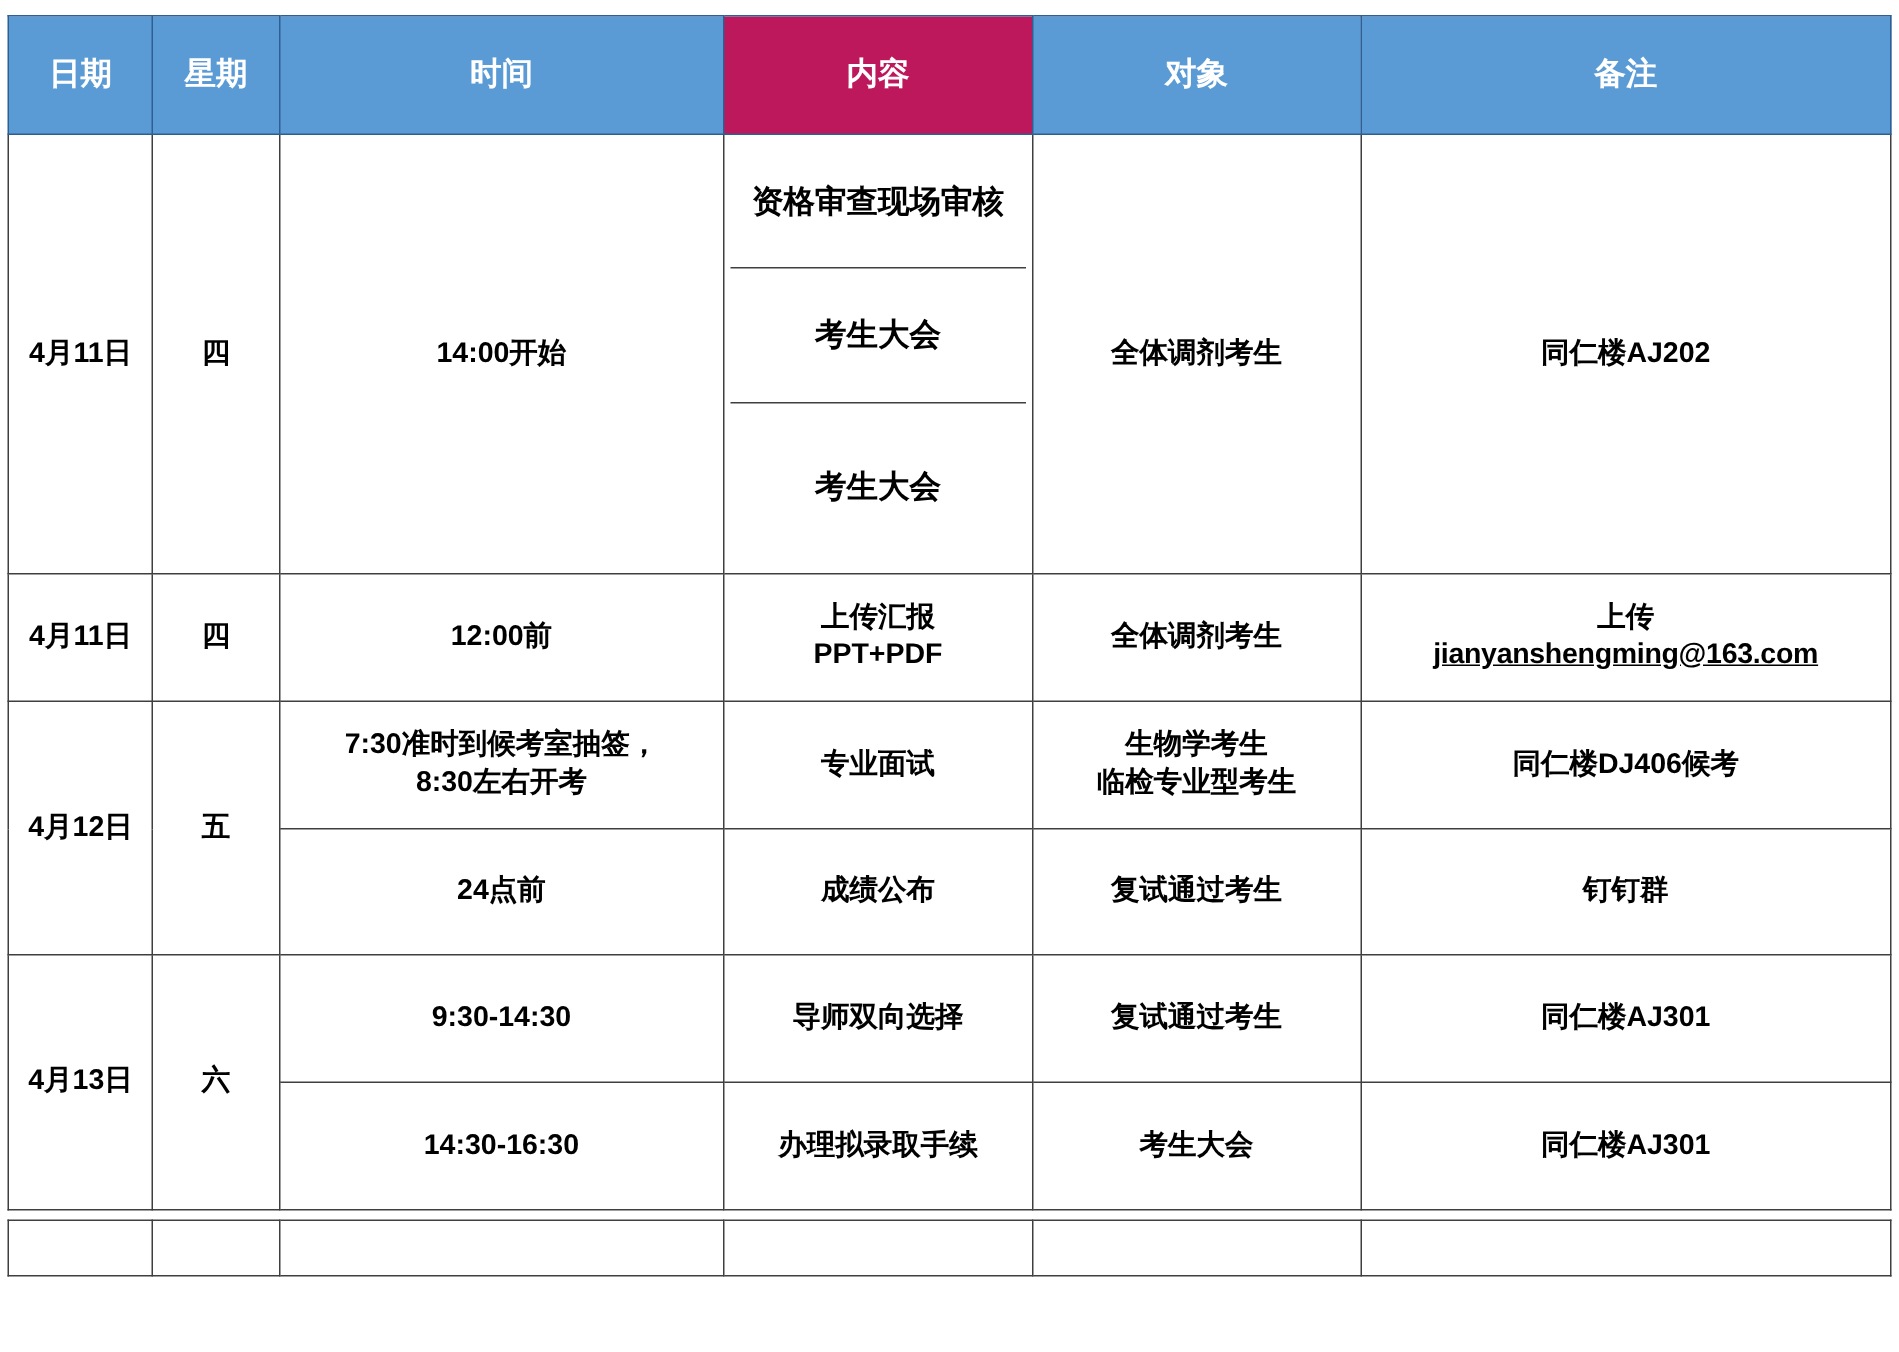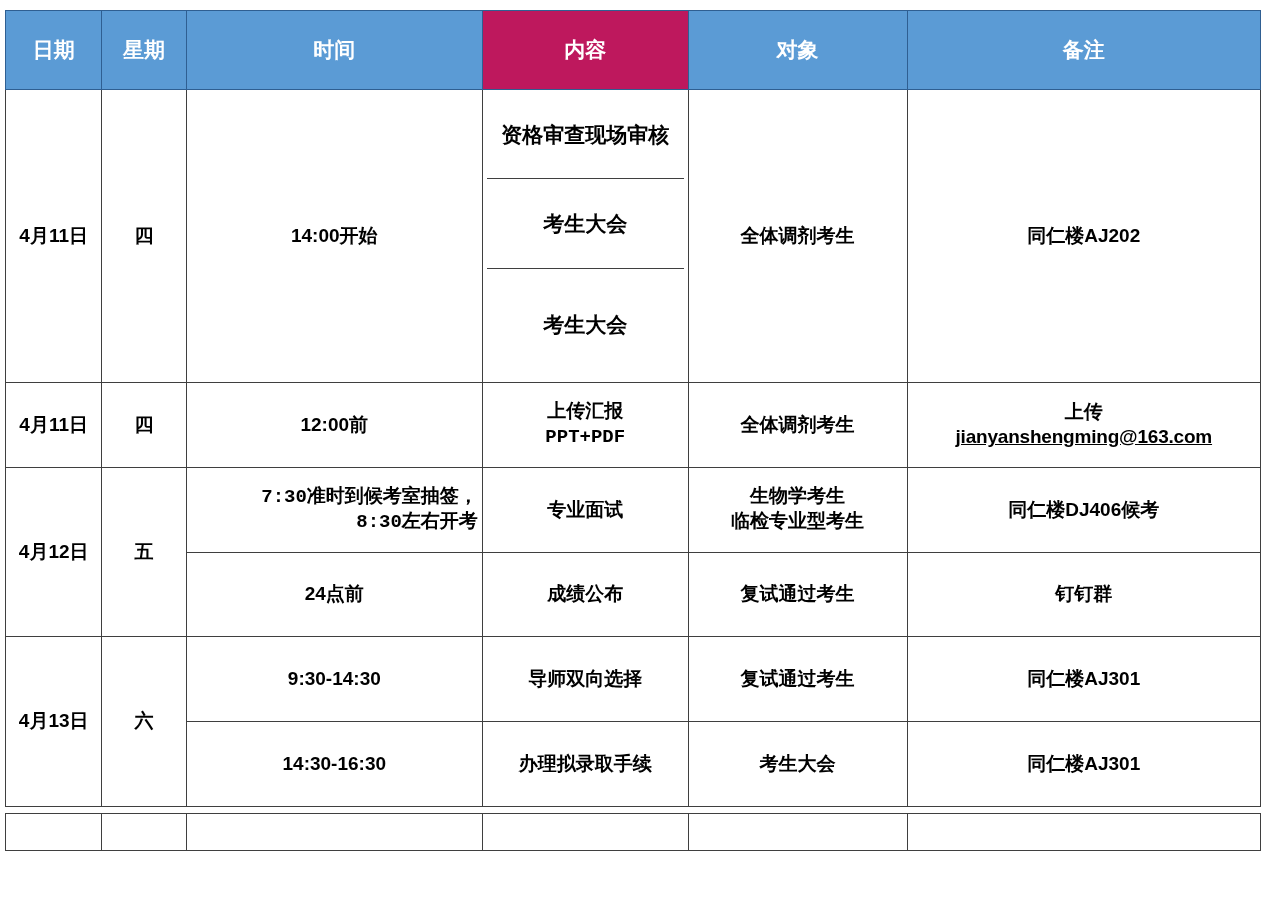--- a/index.html
+++ b/index.html
@@ -74,21 +74,21 @@
     white-space: nowrap;
     text-decoration: underline;
   }
   .blank-row td {
     border: 1px solid #d9d9d9;
     height: 36px;
   }
   .tiny-gap {
     height: 6px;
   }
-  .two-line { white-space: pre-line; font-family: Liberation Mono, monospace; }
+  .two-line { white-space: pre-line; }
 </style>
 </head>
 <body>
 
 <div class="sheet">
 
   <table class="schedule">
     <colgroup>
       <col class="c-date">
         <col class="c-day">
@@ -131,21 +131,21 @@
         <td>全体调剂考生</td>
         <td>
           <div>上传</div>
           <div class="note-email">jianyanshengming@163.com</div>
         </td>
       </tr>
 
       <tr>
         <td rowspan="2">4月12日</td>
         <td rowspan="2">五</td>
-        <td class="two-line" style="height:84px;text-align:right;">7:30准时到候考室抽签，
+        <td class="two-line" style="height:84px;">7:30准时到候考室抽签，
 8:30左右开考</td>
         <td>专业面试</td>
         <td class="two-line">生物学考生
 临检专业型考生</td>
         <td>同仁楼DJ406候考</td>
       </tr>
       <tr>
         <td style="height:83px;">24点前</td>
         <td>成绩公布</td>
         <td>复试通过考生</td>

